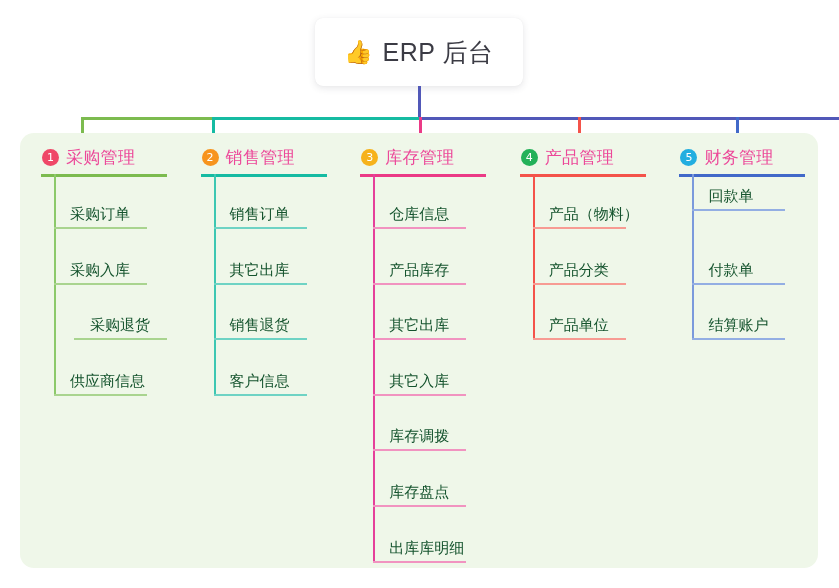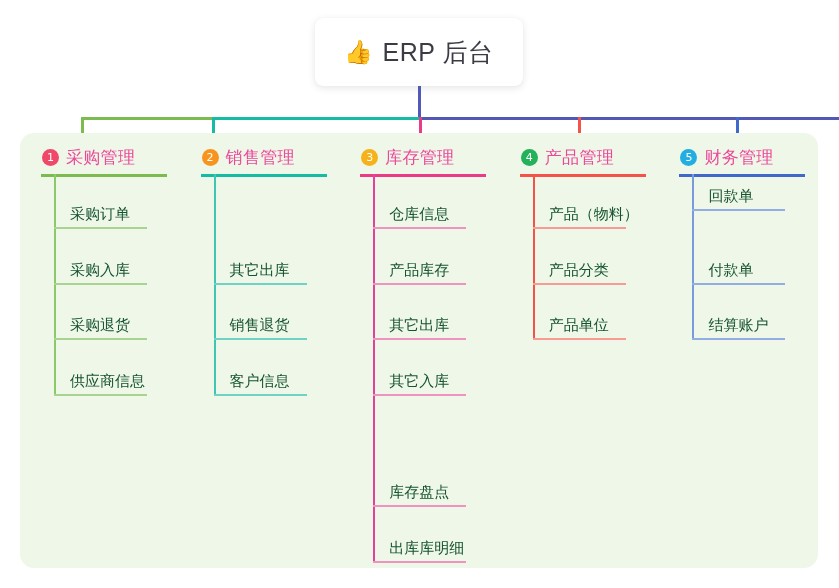--- a/index.html
+++ b/index.html
@@ -197,36 +197,40 @@
       <div class="col-underline" style="background: rgb(124, 187, 79);"></div>
       <div class="trunk" style="background: rgb(140, 201, 106); height: 221.8px;"></div>
       <div class="leaf" style="top: 62px;">
         <span class="leaf-label">采购订单</span>
         <div class="leaf-underline" style="background: rgb(169, 212, 143);"></div>
       </div>
       <div class="leaf" style="top: 117.6px;">
         <span class="leaf-label">采购入库</span>
         <div class="leaf-underline" style="background: rgb(169, 212, 143);"></div>
       </div>
-      <div class="leaf" style="top: 173.2px;">
+      <div class="leaf" style="top: 173.2px; margin-left: 20px;">
         <span class="leaf-label">采购退货</span>
         <div class="leaf-underline" style="background: rgb(169, 212, 143);"></div>
       </div>
       <div class="leaf" style="top: 228.8px;">
         <span class="leaf-label">供应商信息</span>
         <div class="leaf-underline" style="background: rgb(169, 212, 143);"></div>
       </div>
     </div>
     <div class="column">
       <div class="col-header">
         <span class="badge" style="background: rgb(247, 148, 30);">2</span>
         <span class="col-title">销售管理</span>
       </div>
       <div class="col-underline" style="background: rgb(21, 187, 162);"></div>
       <div class="trunk" style="background: rgb(61, 199, 178); height: 221.8px;"></div>
+      <div class="leaf" style="top: 62px;">
+        <span class="leaf-label">销售订单</span>
+        <div class="leaf-underline" style="background: rgb(110, 211, 196);"></div>
+      </div>
       <div class="leaf" style="top: 117.6px;">
         <span class="leaf-label">其它出库</span>
         <div class="leaf-underline" style="background: rgb(110, 211, 196);"></div>
       </div>
       <div class="leaf" style="top: 173.2px;">
         <span class="leaf-label">销售退货</span>
         <div class="leaf-underline" style="background: rgb(110, 211, 196);"></div>
       </div>
       <div class="leaf" style="top: 228.8px;">
         <span class="leaf-label">客户信息</span>
@@ -247,20 +251,24 @@
       <div class="leaf" style="top: 117.6px;">
         <span class="leaf-label">产品库存</span>
         <div class="leaf-underline" style="background: rgb(241, 147, 192);"></div>
       </div>
       <div class="leaf" style="top: 173.2px;">
         <span class="leaf-label">其它出库</span>
         <div class="leaf-underline" style="background: rgb(241, 147, 192);"></div>
       </div>
       <div class="leaf" style="top: 228.8px;">
         <span class="leaf-label">其它入库</span>
+        <div class="leaf-underline" style="background: rgb(241, 147, 192);"></div>
+      </div>
+      <div class="leaf" style="top: 284.4px;">
+        <span class="leaf-label">库存调拨</span>
         <div class="leaf-underline" style="background: rgb(241, 147, 192);"></div>
       </div>
       <div class="leaf" style="top: 340px;">
         <span class="leaf-label">库存盘点</span>
         <div class="leaf-underline" style="background: rgb(241, 147, 192);"></div>
       </div>
       <div class="leaf" style="top: 395.6px;">
         <span class="leaf-label">出库库明细</span>
         <div class="leaf-underline" style="background: rgb(241, 147, 192);"></div>
       </div>

